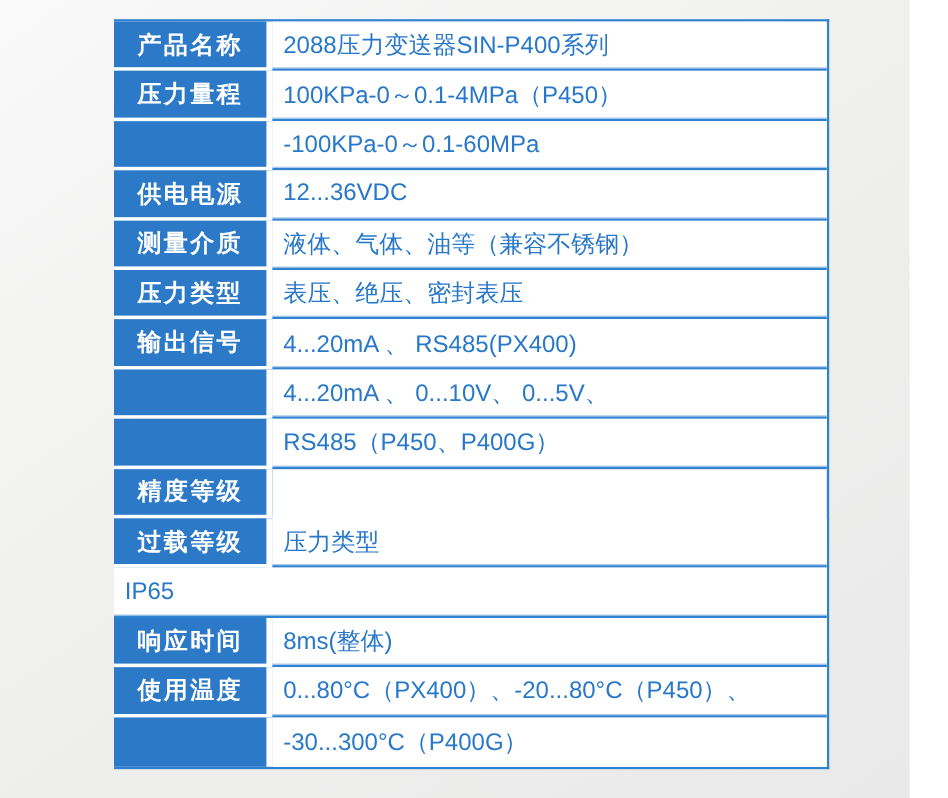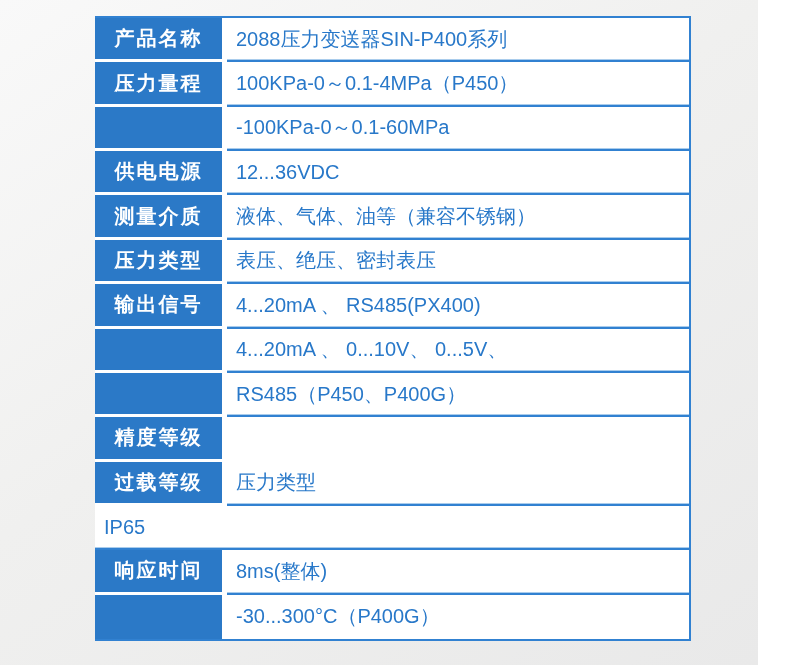--- a/index.html
+++ b/index.html
@@ -139,19 +139,23 @@
 
   <div class="spec-row">
     <div class="value-cell">IP65</div>
   </div>
 
   <div class="spec-row">
     <div class="label-cell">响应时间</div>
     <div class="value-cell">8ms(整体)</div>
   </div>
 
+  <div class="spec-row">
+    <div class="label-cell">使用温度</div>
+    <div class="value-cell">0...80°C（PX400）、-20...80°C（P450）、</div>
+  </div>
 
   <div class="spec-row">
     <div class="label-cell"></div>
     <div class="value-cell">-30...300°C（P400G）</div>
   </div>
 </div>
 </div>
 
 </body></html>

